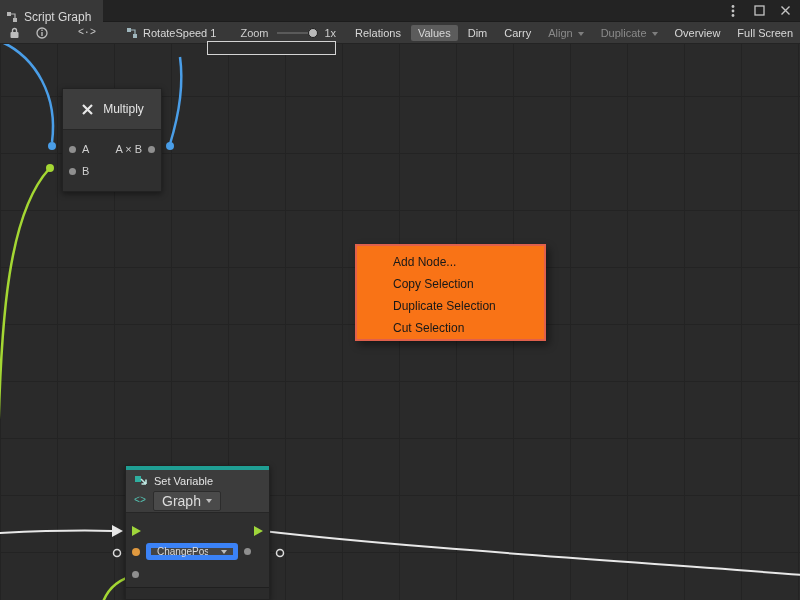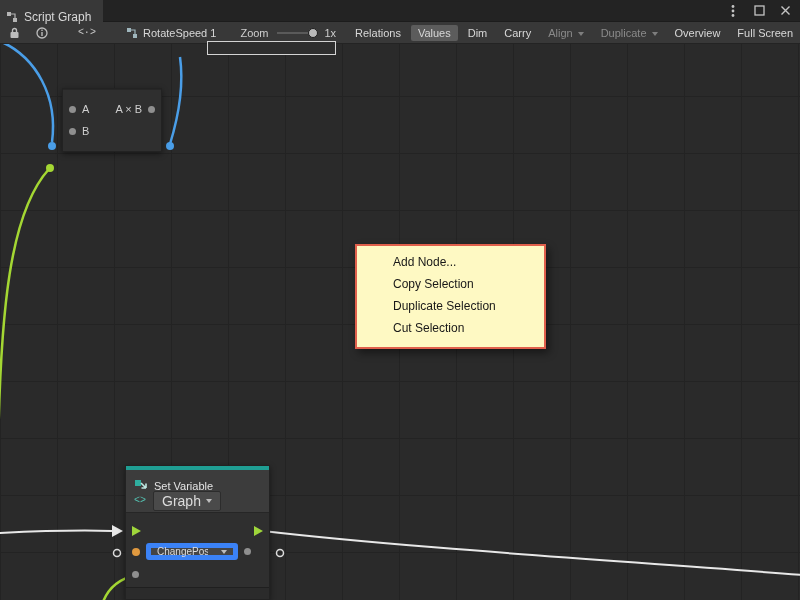--- a/index.html
+++ b/index.html
@@ -47,37 +47,37 @@
   .node-multiply { left:62px; top:88px; width:100px; }
   .mul-header { height:40px; background:#3d3d3d; display:flex; align-items:center; justify-content:center; gap:8px; color:#e6e6e6; font-size:12px; }
   .mul-body { background:#2f2f2f; border-top:1px solid #262626; padding:8px 0 9px; }
   .port-row { height:22px; display:flex; align-items:center; padding:0 6px; gap:6px; }
   .port-row .right { margin-left:auto; display:flex; align-items:center; gap:6px; }
   .port-dot { width:7px; height:7px; border-radius:50%; background:#8f8f8f; flex:0 0 auto; cursor:crosshair; }
 
   
   .node-setvar { left:125px; top:465px; width:145px; height:135px; display:flex; flex-direction:column; }
   .sv-accent { height:4px; background:#1f9e93; }
-  .sv-header { height:24px; display:flex; align-items:flex-end; gap:6px; padding:0 8px; color:#e4e4e4; font-size:11px; }
+  .sv-header { height:24px; display:flex; align-items:center; gap:6px; padding:0 8px; color:#e4e4e4; font-size:11px; }
   .sv-subheader { height:20px; display:flex; align-items:center; gap:7px; padding:0 8px 2px; }
   .sv-kind-glyph { font-family:"Liberation Mono","DejaVu Sans Mono",monospace; font-size:10px; color:#54c0b0; }
   .pill { background:#4a4a4a; border:1px solid #2c2c2c; border-radius:2px; padding:1px 8px; font-size:14px; color:#dcdcdc; cursor:pointer; display:flex; align-items:center; }
   .sv-body { flex:1; background:#2f2f2f; border-top:1px solid #262626; padding-top:8px; }
   .flow-row { height:20px; display:flex; align-items:center; justify-content:space-between; padding:0 6px; }
   .flow-arrow { width:0; height:0; border-left:9px solid #9fd63b; border-top:5px solid transparent; border-bottom:5px solid transparent; cursor:crosshair; }
   .var-row { height:22px; display:flex; align-items:center; padding:0 6px; gap:6px; }
   .dot-orange { width:8px; height:8px; border-radius:50%; background:#e0993f; flex:0 0 auto; cursor:crosshair; }
   .dot-gray { width:7px; height:7px; border-radius:50%; background:#8f8f8f; flex:0 0 auto; cursor:crosshair; }
   .var-field { background:#444; border:5px solid #3b82f6; border-radius:3px; height:17px; padding:0 6px; font-size:10px; color:#dcdcdc; display:flex; align-items:center; gap:8px; width:92px; cursor:pointer; }
   .var-field span { overflow:hidden; }
   .below-row { height:24px; display:flex; align-items:center; padding:0 6px; }
   .sv-footer { height:13px; background:#2b2b2b; border-top:1px solid #1f1f1f; }
 
   
-  .context-menu { position:absolute; left:355px; top:244px; width:191px; background:#fef9c3; border:2px solid #e0604c; box-shadow:3px 4px 8px rgba(0,0,0,.45); z-index:5; padding:5px 0 8px; }
+  .context-menu { position:absolute; left:355px; top:244px; width:191px; background:#f97316; border:2px solid #e0604c; box-shadow:3px 4px 8px rgba(0,0,0,.45); z-index:5; padding:5px 0 0; }
   .menu-item { height:22px; line-height:22px; padding-left:36px; font-size:12px; color:#181818; cursor:pointer; }
 </style>
 </head>
 <body>
 
 <div class="window">
 
   <div class="canvas"></div>
 
   <svg class="wires" width="800" height="600" viewBox="0 0 800 600">
@@ -89,20 +89,26 @@
     <polygon points="112,525 123,531 112,537" fill="#e8e8e8"></polygon>
     <path d="M 263,531 C 410,548 610,560 802,575" stroke="#e8e8e8" stroke-width="2" fill="none"></path>
     <circle cx="52" cy="146" r="4" fill="#4a9ee8"></circle>
     <circle cx="50" cy="168" r="4" fill="#a4d733"></circle>
     <circle cx="170" cy="146" r="4" fill="#4a9ee8"></circle>
     <circle cx="117" cy="553" r="3.5" fill="none" stroke="#dcdcdc" stroke-width="1.5"></circle>
     <circle cx="280" cy="553" r="3.5" fill="none" stroke="#dcdcdc" stroke-width="1.5"></circle>
   </svg>
 
   <div class="node node-multiply">
+    <div class="mul-header">
+      <svg width="15" height="15" viewBox="0 0 15 15">
+        <path d="M3 3 L12 12 M12 3 L3 12" stroke="#e8e8e8" stroke-width="2.2" fill="none"></path>
+      </svg>
+      <span>Multiply</span>
+    </div>
     <div class="mul-body">
       <div class="port-row">
         <span class="port-dot"></span>
         <span>A</span>
         <span class="right">
           <span>A × B</span>
           <span class="port-dot"></span>
         </span>
       </div>
       <div class="port-row">

